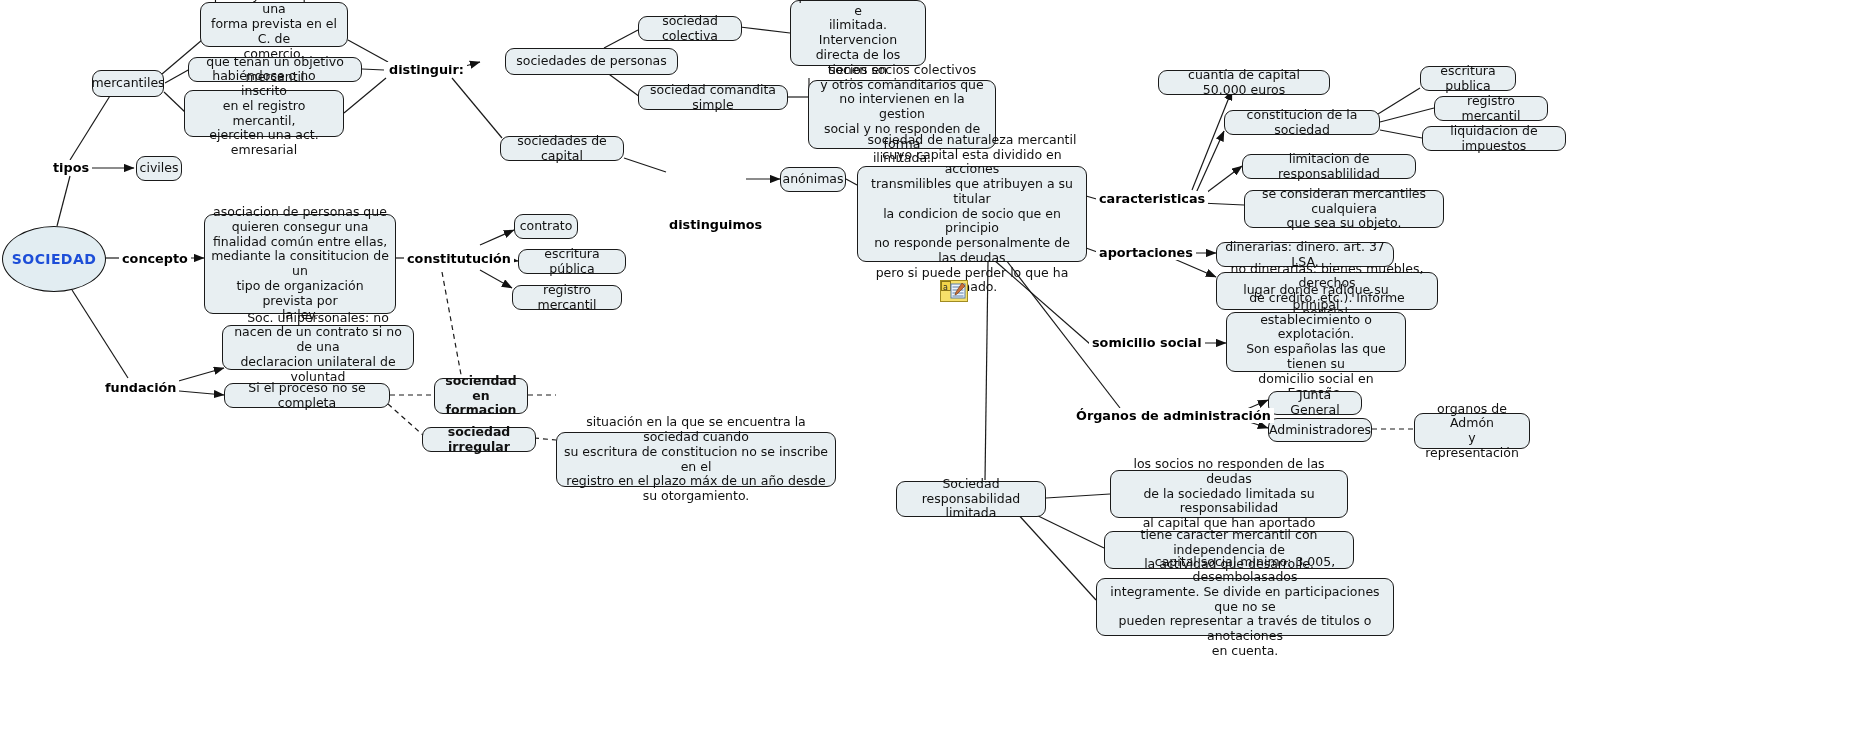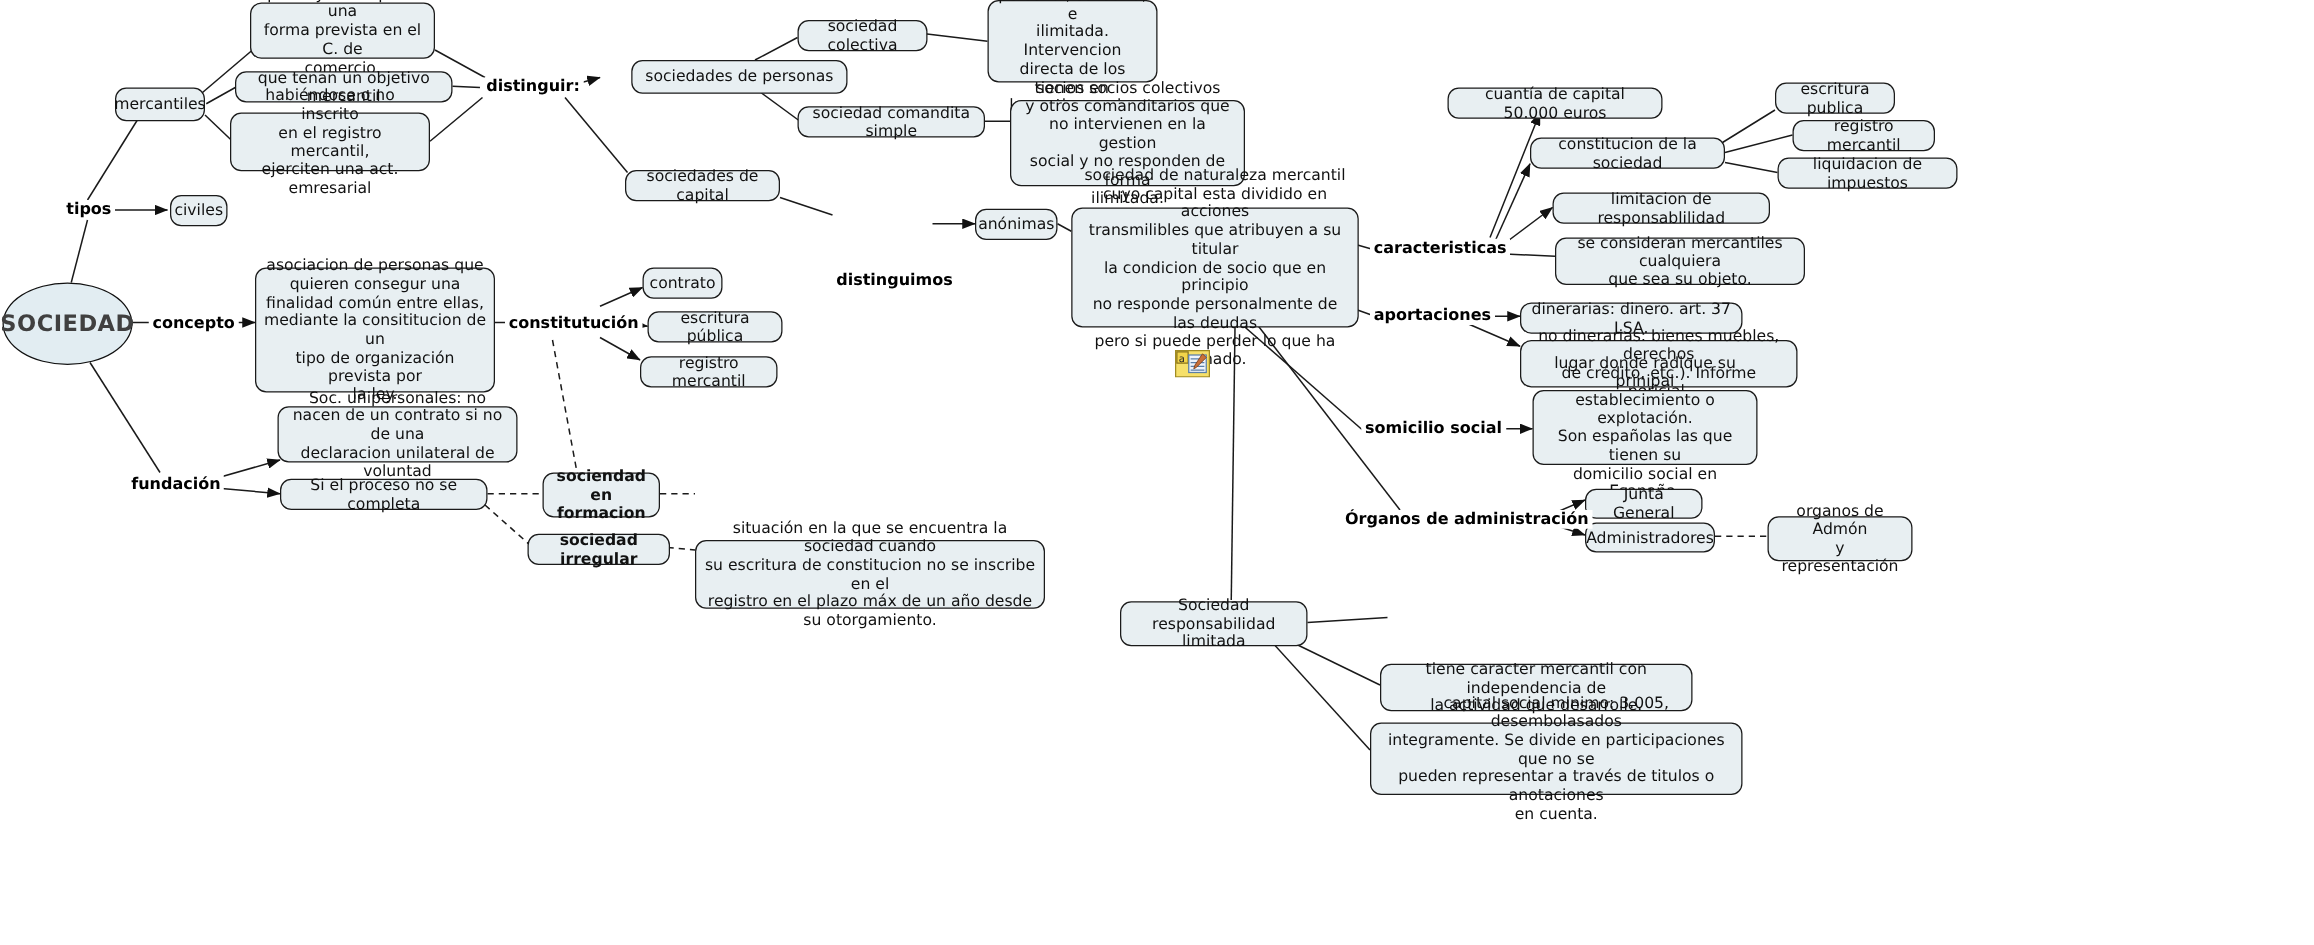--- a/index.html
+++ b/index.html
@@ -23,21 +23,21 @@
     white-space:pre-line;
     z-index:3;
   }
   .node.bold{font-weight:bold;}
   .oval{
     position:absolute;
     background:#e2edf2;
     border:1.6px solid #111;
     border-radius:50%;
     display:flex;align-items:center;justify-content:center;
-    font-weight:bold;font-size:18px;letter-spacing:.4px;color:#404040;
+    font-weight:bold;font-size:14px;letter-spacing:.4px;color:#1d4ed8;
     z-index:3;
   }
   .lbl{
     position:absolute;
     font-weight:bold;
     font-size:12.8px;
     color:#000;
     background:#fff;
     padding:0 3px;
     white-space:nowrap;
@@ -223,20 +223,23 @@
 Son españolas las que tienen su
 domicilio social en Esapaña.</div>
 
   <div class="node" style="left:1268px;top:391px;width:94px;height:24px;">Junta General</div>
   <div class="node" style="left:1268px;top:418px;width:104px;height:24px;">Administradores</div>
   <div class="node" style="left:1414px;top:413px;width:116px;height:36px;">organos de Admón
 y representación</div>
 
   <div class="node" style="left:896px;top:481px;width:150px;height:36px;">Sociedad responsabilidad
 limitada</div>
+  <div class="node" style="left:1110px;top:470px;width:238px;height:48px;">los socios no responden de las deudas
+de la sociedado limitada su responsabilidad
+al capital que han aportado</div>
   <div class="node" style="left:1104px;top:531px;width:250px;height:38px;">tiene caracter mercantil con independencia de
 la actividad que desarrolle.</div>
   <div class="node" style="left:1096px;top:578px;width:298px;height:58px;">capital social minimo: 3.005, desembolasados
 integramente. Se divide en participaciones que no se
 pueden representar a través de titulos o anotaciones
 en cuenta.</div>
 
   <div class="note-icon" style="left:940px;top:280px;">
     <svg width="28" height="22" viewBox="0 0 28 22">
       <rect x="0.5" y="0.5" width="27" height="21" fill="#f6e06a" stroke="#a08b22"></rect>

